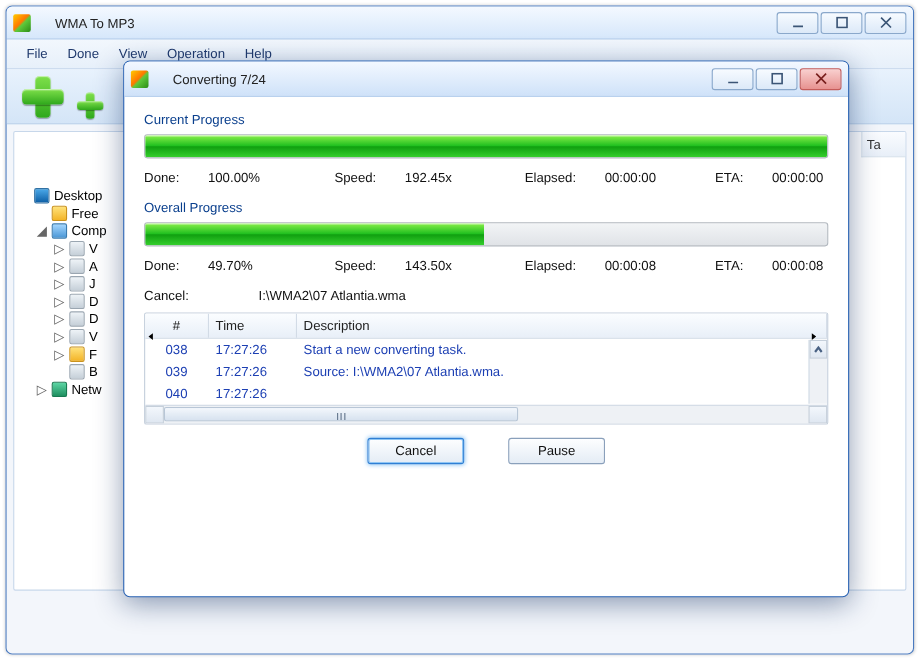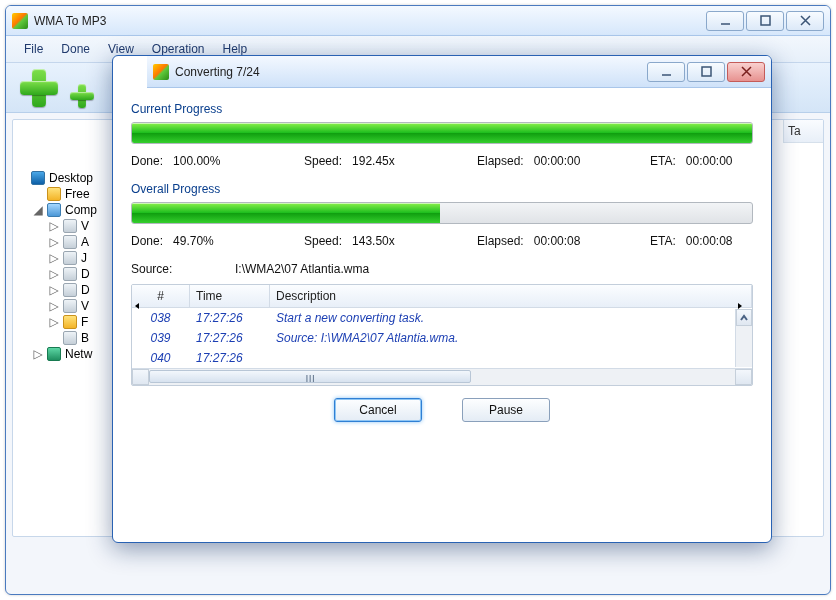--- a/index.html
+++ b/index.html
@@ -3,21 +3,21 @@
 <meta charset="utf-8">
 <style>
   * { box-sizing: border-box; margin: 0; padding: 0; font-family: 'Segoe UI', Tahoma, sans-serif; font-size: 12px; }
   body { width: 836px; height: 600px; background: #fff; overflow: hidden; position: relative; }
 
   
   .main-window { position: absolute; left: 5px; top: 5px; width: 826px; height: 590px;
     border: 1px solid #4a7abf; border-radius: 6px; overflow: hidden;
     background: linear-gradient(#e9f2fb, #dfecf9 40px, #f3f6fb 40px); box-shadow: 0 0 3px rgba(0,0,0,.2); }
   .titlebar { height: 30px; display: flex; align-items: center; padding: 0 6px;
-    background: linear-gradient(#f4f9ff, #d6e7fb); border-bottom: 1px solid #a9c6ea; }
+    background: linear-gradient(#f4f9ff, #d6e7fb); border-bottom: 1px solid #a9c6ea; gap: 16px; }
   .titlebar .app-icon { width: 16px; height: 16px; margin-right: 6px; border-radius: 2px;
     background: linear-gradient(135deg,#ffcc00,#ff7700 45%,#5fc93b 55%,#2b8c17); }
   .titlebar .title { flex: 1; color: #222; }
   .win-controls { display:flex; gap:2px; margin-left:auto; }
   .win-btn { width: 38px; height: 20px; border: 1px solid #8aa8cb; border-radius: 3px;
     background: linear-gradient(#f7fbff,#dce9f8); display:flex; align-items:center; justify-content:center;
     color:#3b5576; cursor:default; }
   .win-btn.close { background: linear-gradient(#f9d0cf,#e79290); border-color:#c45b59; color:#7a201e; }
   .win-btn svg{width:11px;height:11px;stroke:#3b5576;stroke-width:1.5;fill:none}
   .win-btn.close svg{stroke:#7a201e}
@@ -56,42 +56,42 @@
     border-bottom:1px solid #d6e0eb;background:linear-gradient(#fafcff,#e8eff8);color:#333;}
 
   .statusbar{position:absolute;left:0;right:0;bottom:0;height:24px;display:flex;align-items:center;
     padding:0 8px;background:linear-gradient(#f5f9fe,#e4edf7);border-top:1px solid #c4d5e9;
     color:#222;white-space:nowrap;overflow:hidden;}
 
   
   .dialog { position:absolute; left:112px; top:55px; width:660px; height:488px;
     border:1px solid #2962b3; border-radius:6px; overflow:hidden;
     background:#fff; box-shadow:0 6px 25px rgba(10,40,90,.45); }
-  .dialog .titlebar{background:linear-gradient(#f3f8ff,#cfe2f9);height:32px;margin-left:34px;}
+  .dialog .titlebar{background:linear-gradient(#f3f8ff,#cfe2f9);height:32px;}
   .dialog-body{padding:10px 18px 8px;}
   .group-label{color:#0a3f8d;font-weight:400;margin:4px 0 6px;font-size:12px;}
   .progress-wrap{height:22px;border:1px solid #b2b8bf;border-radius:3px;overflow:hidden;
     background:linear-gradient(#f2f4f6,#e0e3e7);margin-bottom:10px;}
   .progress-fill{height:100%;background:linear-gradient(#8af04a,#1fbf1f 48%,#109f10 52%,#35cf2d);
     box-shadow:inset 0 1px 0 rgba(255,255,255,.6);}
   .stat-row{display:flex;gap:33px;margin-bottom:14px;color:#111;}
   .stat-row .lbl{color:#111;}
-  .stat-row .val{margin-left:4px;}
+  .stat-row .val{margin-left:20px;}
   .stat-pair{display:flex;gap:6px;min-width:140px;}
 
   .kv-row{display:flex;gap:24px;margin:4px 0;color:#111;}
   .kv-row .k{min-width:80px;}
 
   .log-box{border:1px solid #c3cedb;border-radius:2px;margin-top:8px;height:102px;overflow:hidden;
     display:flex;flex-direction:column;}
   .log-head{display:flex;background:linear-gradient(#fbfdff,#e8eff8);border-bottom:1px solid #d2dbe6;}
   .log-head div{padding:4px 6px;border-right:1px solid #d2dbe6;color:#222;}
   .lh-n{width:58px;text-align:center}.lh-t{width:80px}.lh-d{flex:1}
   .log-rows{flex:1;overflow:hidden;position:relative;}
-  .log-row{display:flex;color:#1c3fb3;font-style:italic;}
+  .log-row{display:flex;color:#1c3fb3;}
   .log-row div{padding:3px 6px;border-right:1px solid transparent;}
   .lr-n{width:58px;text-align:center}.lr-t{width:80px}.lr-d{flex:1}
   .log-scroll-v{position:absolute;right:0;top:24px;bottom:18px;width:17px;
     background:#eef1f5;border-left:1px solid #d2dbe6;}
   .log-scroll-v .arrow{height:17px;background:linear-gradient(#f3f7fc,#dfe7f1);border:1px solid #c5cfda;
     display:flex;align-items:center;justify-content:center}
   .log-scroll-v .arrow svg{width:8px;height:8px;stroke:#4a6284;stroke-width:2;fill:none}
   .log-scroll-h{height:17px;background:#eef1f5;border-top:1px solid #d2dbe6;display:flex;align-items:center;}
   .log-scroll-h .arrow{width:17px;height:100%;background:linear-gradient(#f3f7fc,#dfe7f1);
     border:1px solid #c5cfda;display:flex;align-items:center;justify-content:center}
@@ -278,21 +278,21 @@
           <span class="lbl">Elapsed:</span>
           <span class="val">00:00:08</span>
         </div>
       <div class="stat-pair">
           <span class="lbl">ETA:</span>
           <span class="val">00:00:08</span>
         </div>
     </div>
 
     <div class="kv-row">
-      <span class="k">Source:</span>
+      <span class="k">Cancel:</span>
       <span>I:\WMA2\07 Atlantia.wma</span>
     </div>
 
     <div class="log-box" style="position:relative">
       <div class="log-head">
         <div class="lh-n">#</div>
         <div class="lh-t">Time</div>
         <div class="lh-d">Description</div>
       </div>
       <div class="log-rows" id="log-rows">

